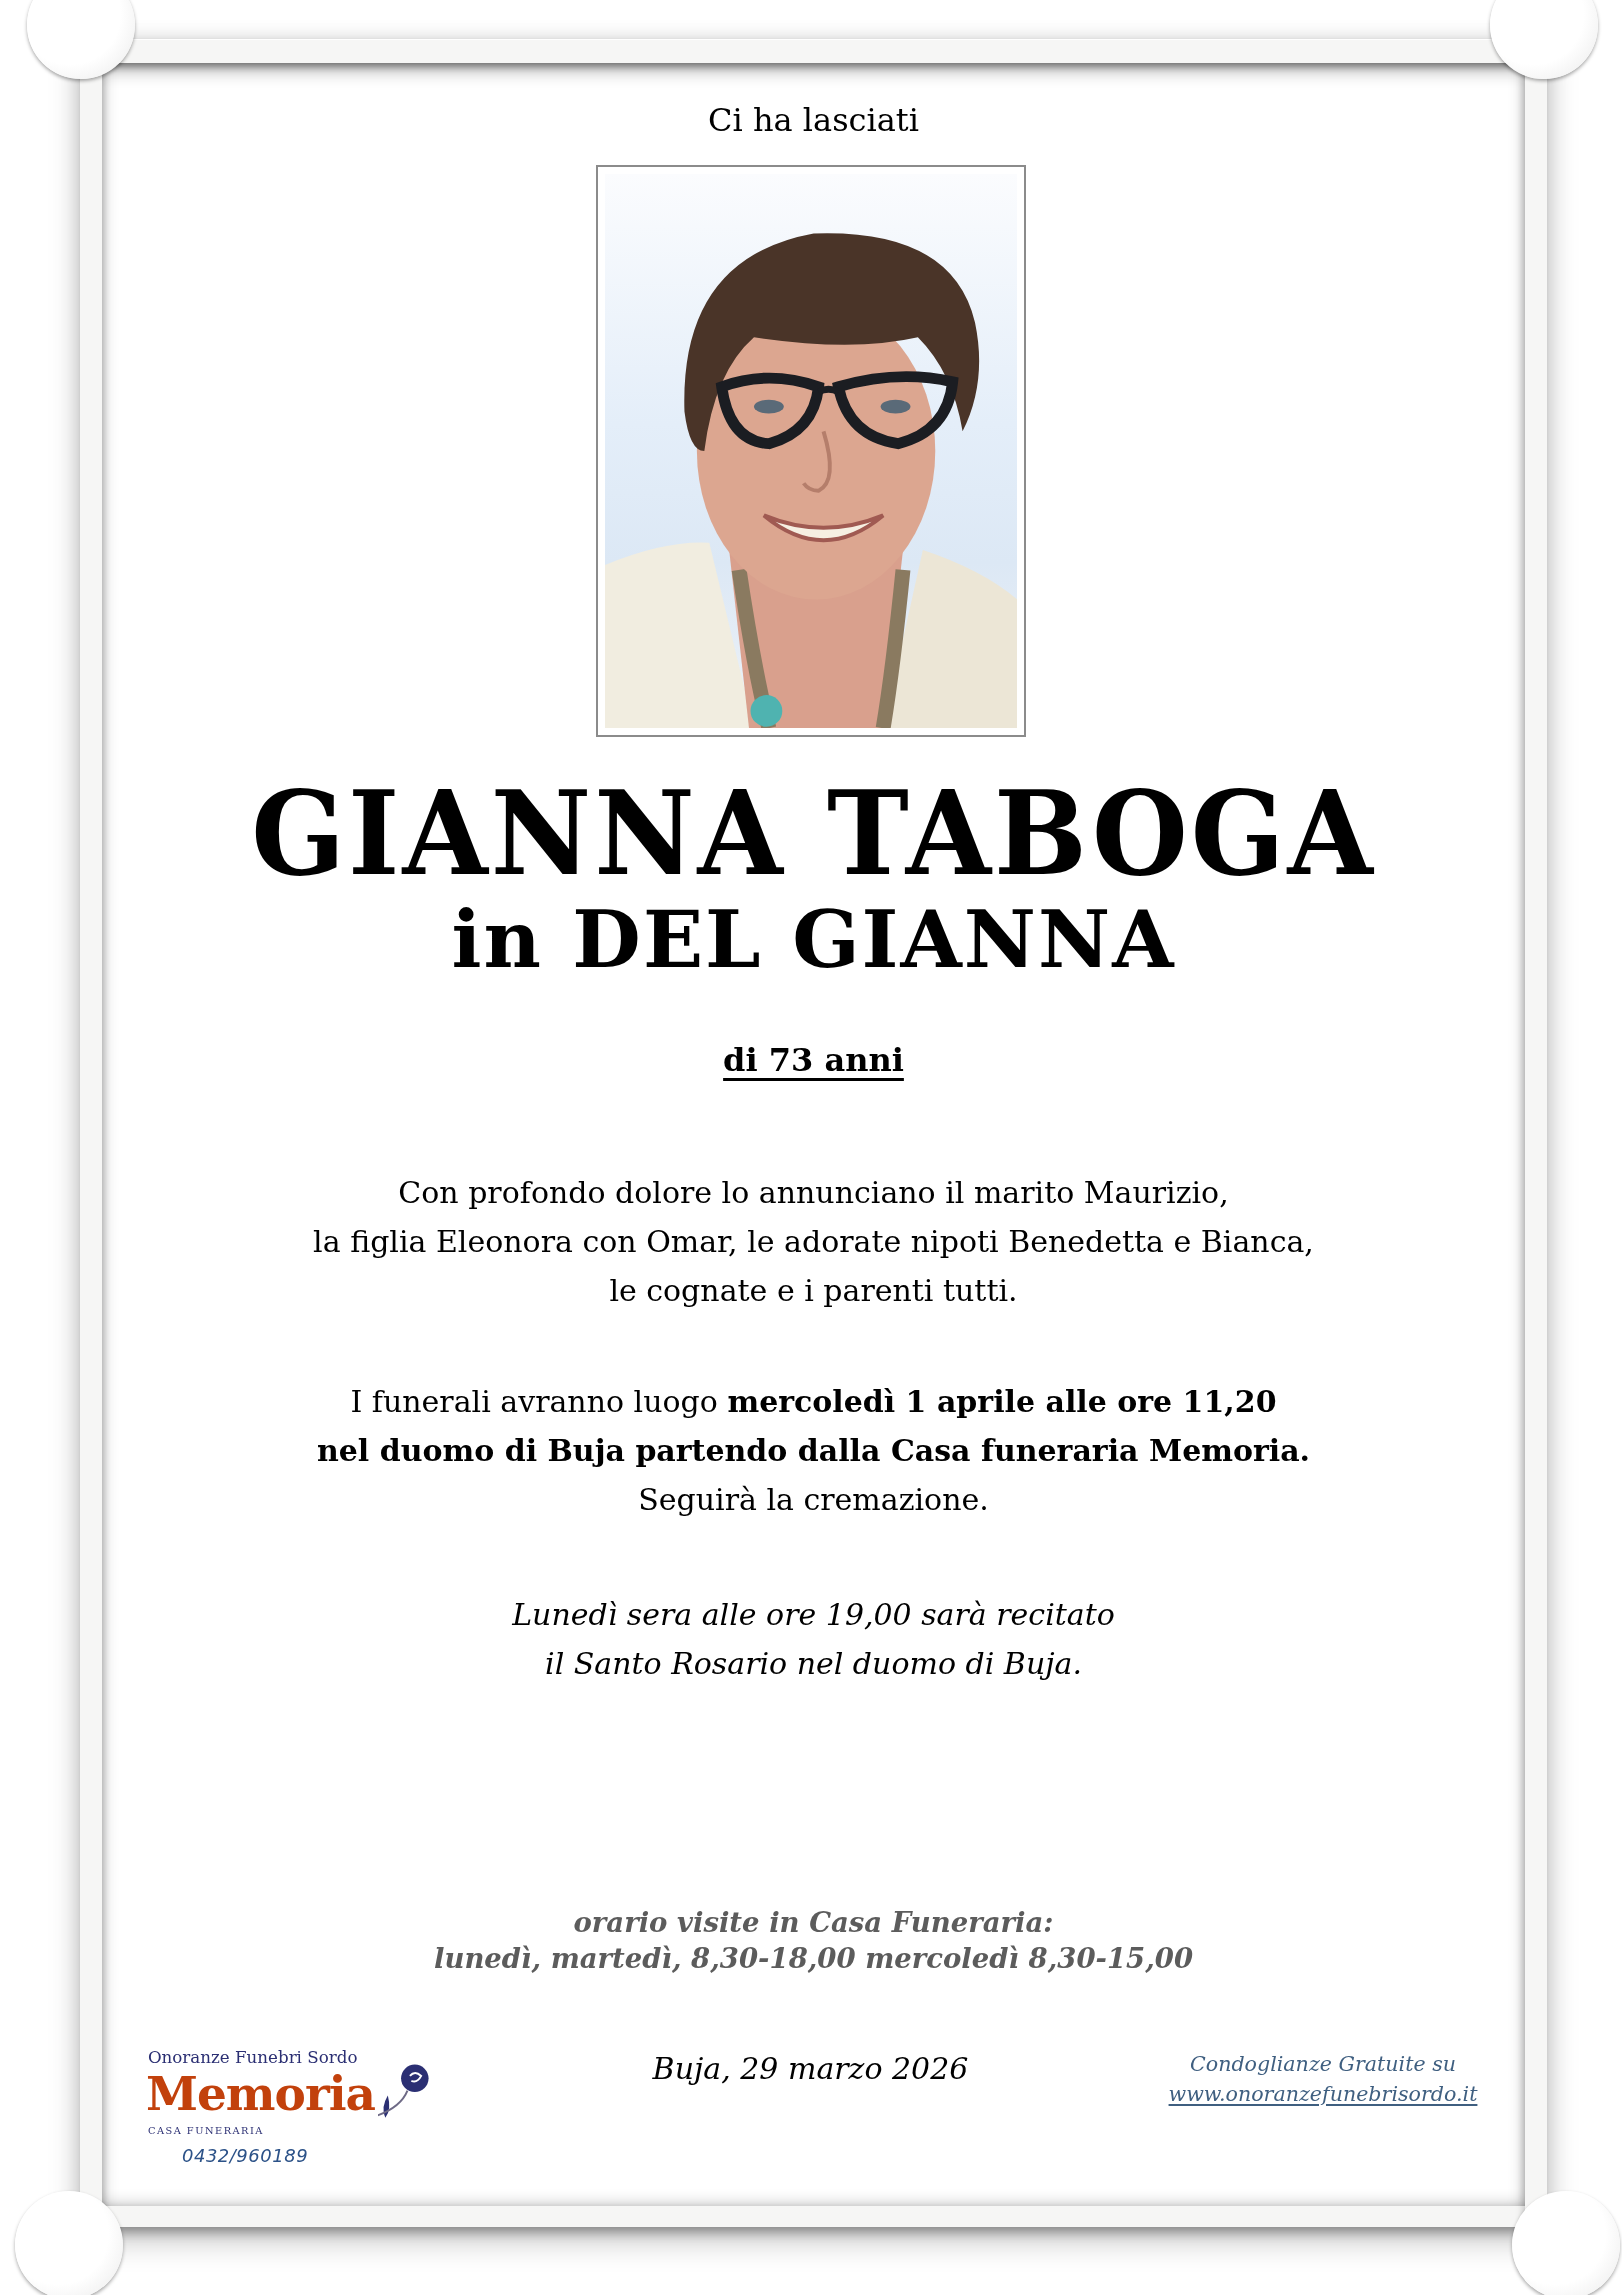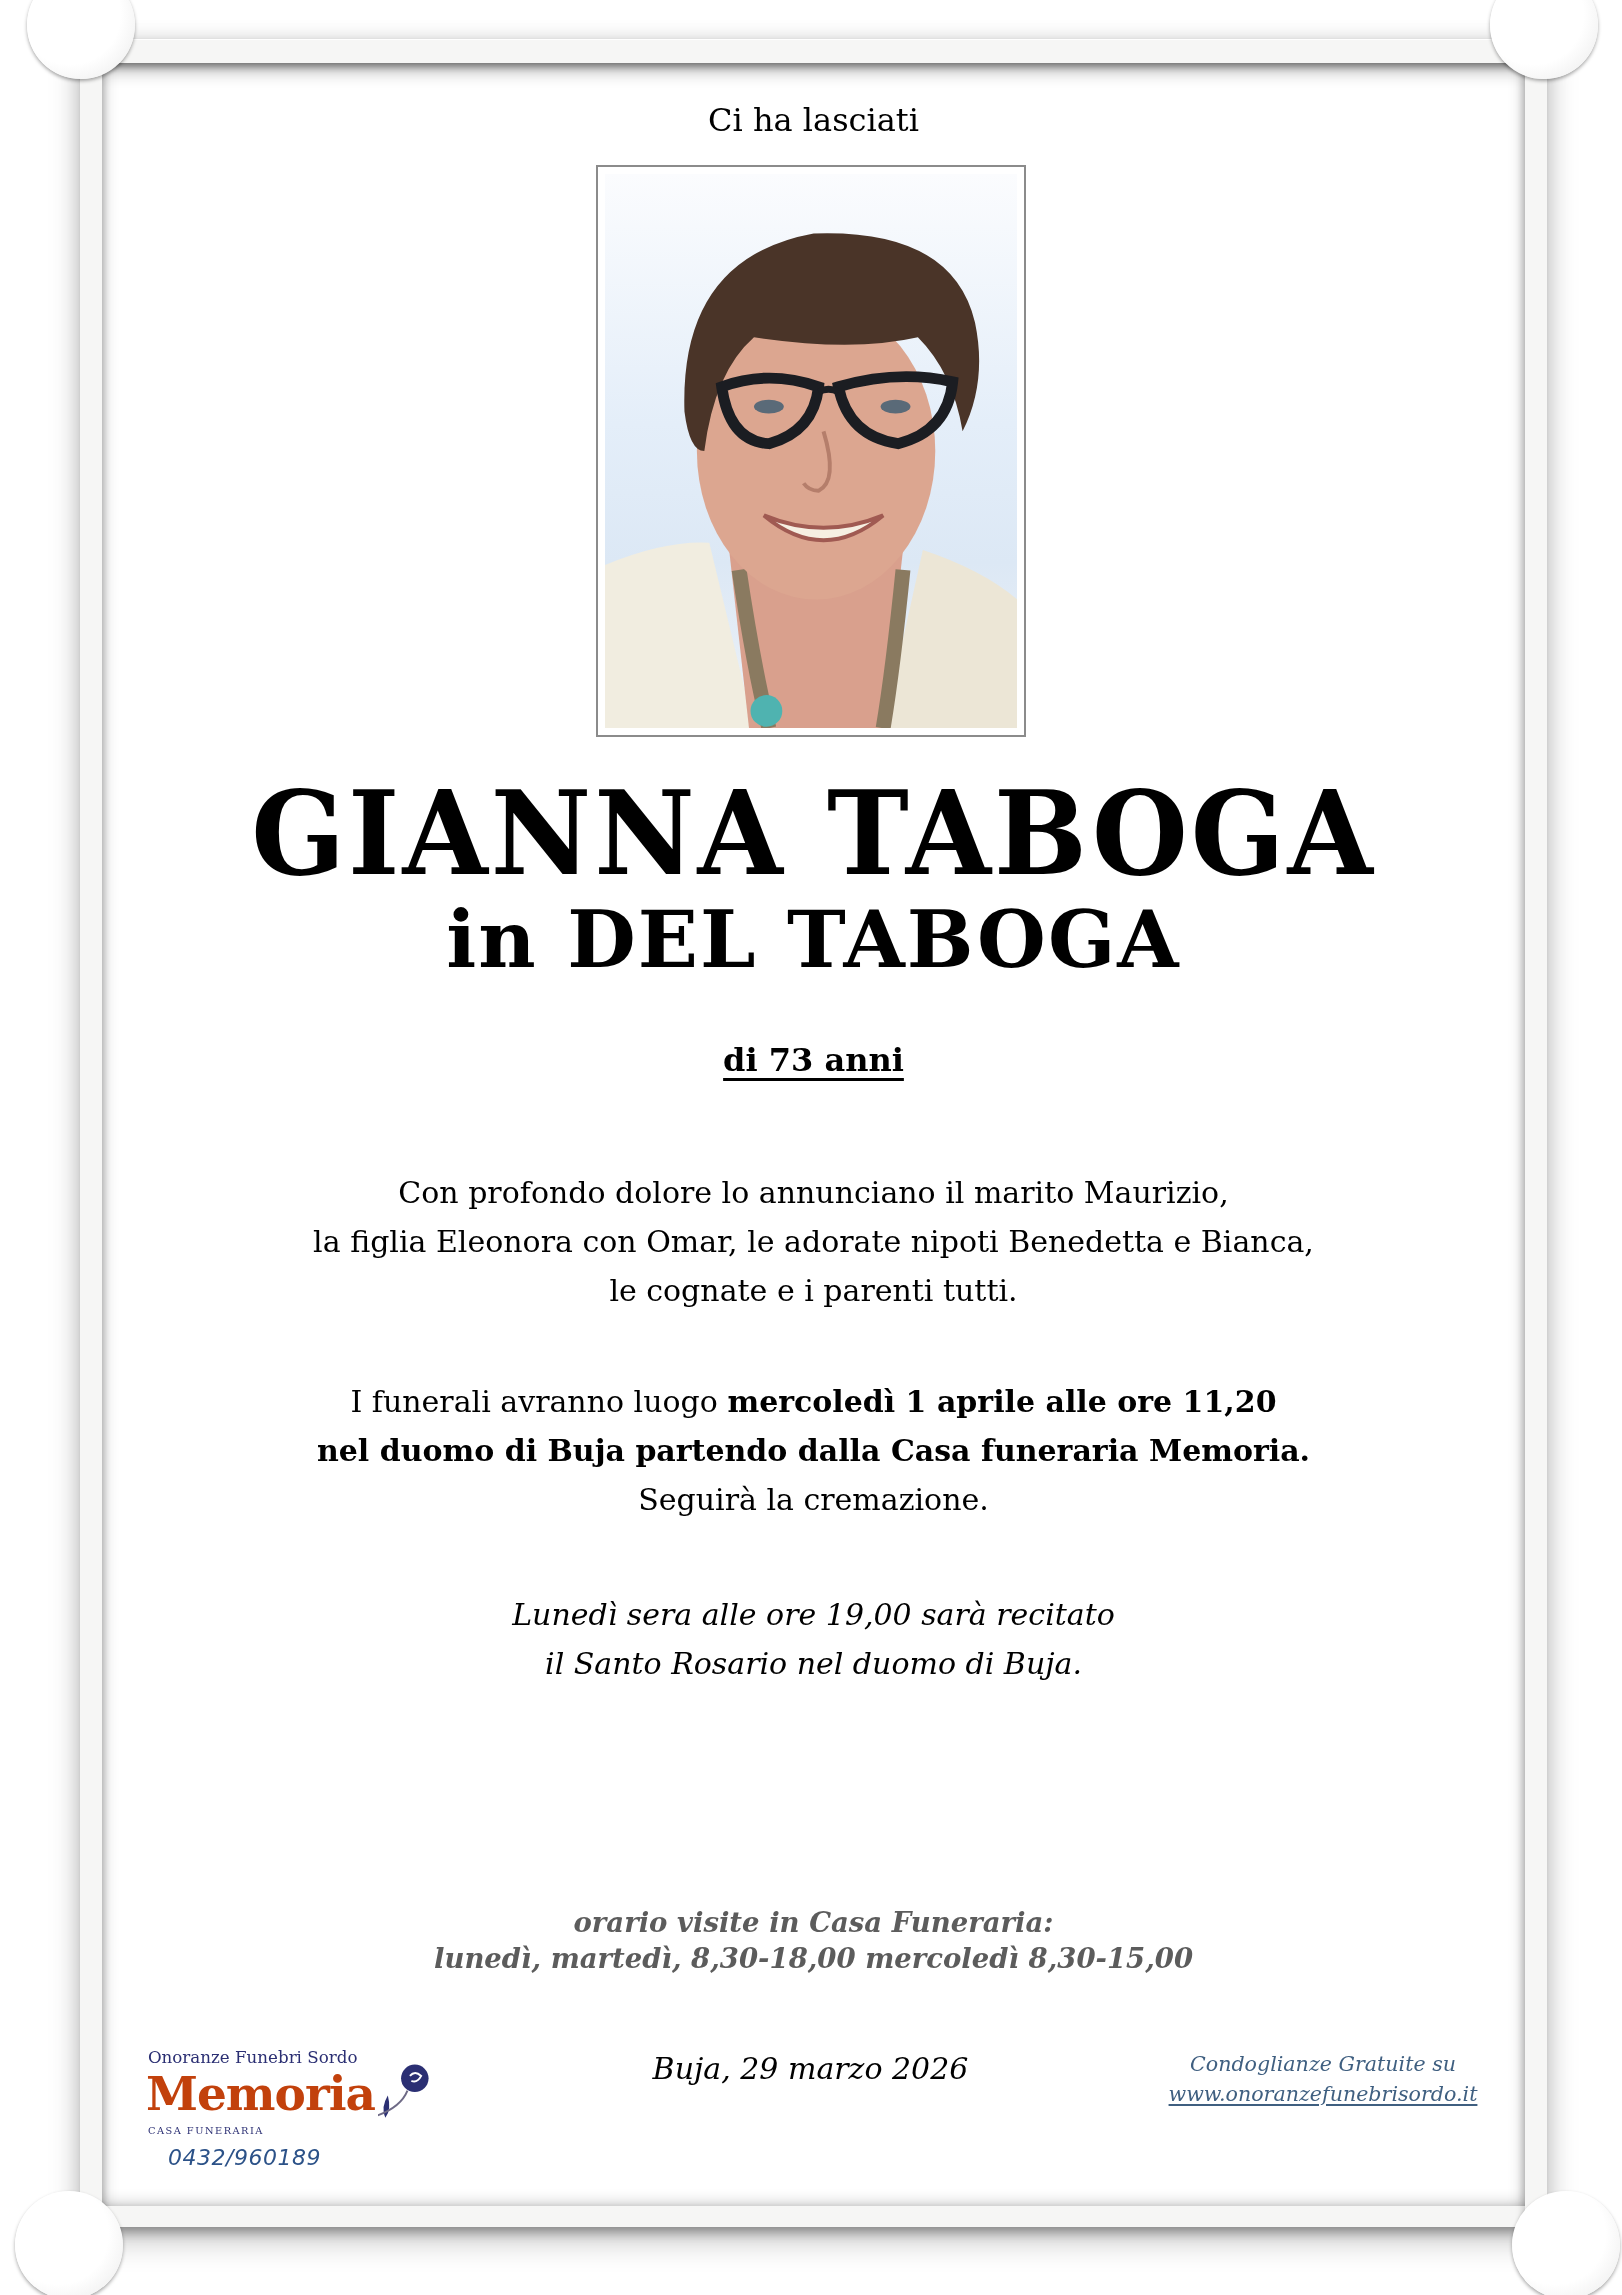--- a/index.html
+++ b/index.html
@@ -71,21 +71,21 @@
   b { font-weight:bold; }
 
   .place-date { position:absolute; left:614px; width:393px; top:2049px; text-align:center; font-style:italic; font-size:30px; line-height:39px; }
 
   
   .logo { position:absolute; left:142px; top:2027px; width:304px; height:118px; }
   .logo .company { position:absolute; left:5.9px; top:19.6px; font-size:16.7px; color:#2b2f73; font-family:"DejaVu Serif", serif; white-space:nowrap; }
   .logo .brand { position:absolute; left:3.9px; top:39px; font-size:47px; font-weight:bold; color:#c2410c; font-family:"DejaVu Serif", serif; letter-spacing:-1px; }
   .logo .sub { position:absolute; left:5.9px; top:98px; font-size:9.8px; letter-spacing:1.5px; color:#2b2f73; font-family:"DejaVu Serif", serif; }
   .logo svg { position:absolute; left:236px; top:34px; width:54px; height:74px; }
-  .phone { position:absolute; left:168px; top:2145px; font-family:"DejaVu Sans", sans-serif; font-style:italic; font-size:22px; color:#2c5288; letter-spacing:0.5px;text-align:center; }
+  .phone { position:absolute; left:182px; top:2145px; font-family:"DejaVu Sans", sans-serif; font-style:italic; font-size:18px; color:#2c5288; letter-spacing:0.5px;text-align:center; }
 
   .condol { position:absolute; left:1144px; top:2049px; width:358px; text-align:center; color:#3f5f80; font-family:"DejaVu Serif", serif; font-style:italic; font-size:20.6px; line-height:30px; }
   .condol .url { text-decoration:underline; text-underline-offset:2.9px; font-size:20.6px; }
 </style>
 </head>
 <body>
 
 <div class="frame-shadow"></div>
 <div class="page"></div>
 <div class="bar top"></div>
@@ -124,21 +124,21 @@
       <ellipse cx="585" cy="470" rx="30" ry="14" fill="#5a6a78"></ellipse>
 
       <path d="M440 520 Q470 620 430 640 Q410 640 400 625" stroke="#b57e6b" stroke-width="8" fill="none"></path>
 
       <path d="M320 690 Q440 790 560 690 Q440 740 320 690 Z" fill="#f6efe2" stroke="#a05a52" stroke-width="8"></path>
     </svg>
   </div>
 </div>
 
 <div class="center name">GIANNA TABOGA</div>
-<div class="center married">in DEL TABOGA</div>
+<div class="center married">in DEL GIANNA</div>
 <div class="center age"><span>di 73 anni</span></div>
 
 <div class="center para p1">
   <div>Con profondo dolore lo annunciano il marito Maurizio,</div>
   <div>la figlia Eleonora con Omar, le adorate nipoti Benedetta e Bianca,</div>
   <div>le cognate e i parenti tutti.</div>
 </div>
 
 <div class="center para p2">
   <div><span>I funerali avranno luogo </span><b>mercoledì 1 aprile alle ore 11,20</b></div>

